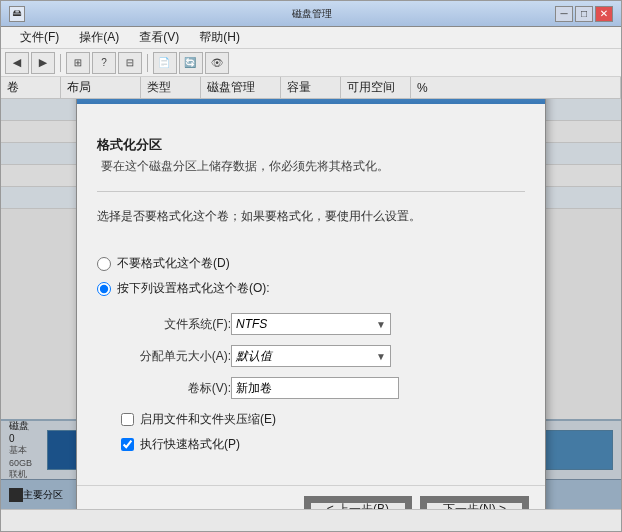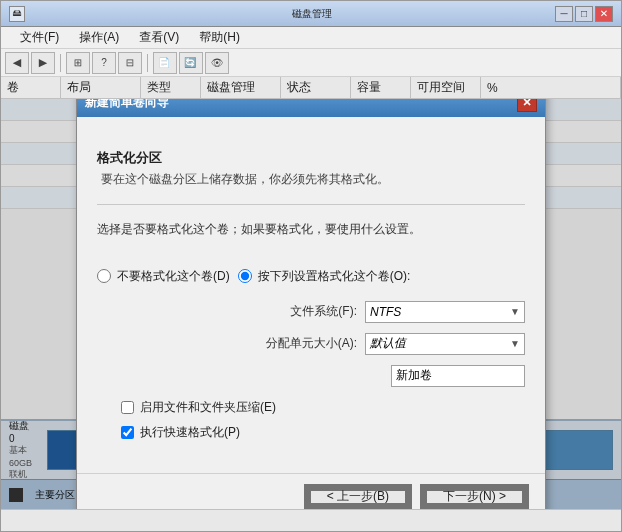--- a/index.html
+++ b/index.html
@@ -242,21 +242,21 @@
     }
 
     .dialog-question {
       font-size: 12px;
       color: #333;
       margin-bottom: 30px;
     }
 
     .radio-group {
       display: flex;
-      flex-direction: row;
+      flex-direction: column;
       gap: 8px;
       margin-bottom: 16px;
     }
     .radio-item {
       display: flex;
       align-items: center;
       gap: 6px;
       font-size: 12px;
       color: #222;
       cursor: pointer;
@@ -270,22 +270,20 @@
     .format-options {
       padding-left: 24px;
       display: flex;
       flex-direction: column;
       gap: 10px;
       margin-top: 8px;
     }
     .form-row {
       display: flex;
       align-items: center;
-      gap: 8px;
-      justify-content: flex-end;
     }
     .form-label {
       width: 110px;
       font-size: 12px;
       color: #333;
       text-align: right;
       flex-shrink: 0;
     }
     .form-select {
       width: 160px;
@@ -299,21 +297,21 @@
       align-items: center;
       justify-content: space-between;
       position: relative;
       font-style: italic;
     }
     .form-select-arrow {
       font-size: 10px;
       color: #555;
     }
     .form-input {
-      width: 134px;
+      width: 168px;
       height: 22px;
       border: 1px solid #a0a0a0;
       background: white;
       font-size: 12px;
       padding: 0 4px;
       outline: none;
     }
 
     .checkbox-group {
       padding-left: 24px;
@@ -405,21 +403,20 @@
     <div class="toolbar-btn" style="font-size:10px;">📄</div>
     <div class="toolbar-btn" style="font-size:10px;">🔄</div>
     <div class="toolbar-btn" style="font-size:10px;">👁</div>
   </div>
 
   <div class="table-header">
     <div class="th-cell" style="width:60px;">卷</div>
     <div class="th-cell" style="width:80px;">布局</div>
     <div class="th-cell" style="width:60px;">类型</div>
     <div class="th-cell" style="width:80px;">磁盘管理</div>
-    <div class="th-cell" style="width:70px;">状态</div>
     <div class="th-cell" style="width:60px;">容量</div>
     <div class="th-cell" style="width:70px;">可用空间</div>
     <div class="th-cell" style="flex:1;">%</div>
   </div>
 
   <div class="content-area">
 
     <div class="bg-table">
       <div class="bg-row" style="background:#f0f8ff;"></div>
       <div class="bg-row"></div>
@@ -430,21 +427,21 @@
 
     <div style="position:absolute; bottom:0; left:0; right:0;">
       <div class="disk-panel">
         <div class="disk-label" style="font-size:10px; color:#222;">磁盘<br>0<br><span style="font-size:9px; color:#555;">基本<br>60GB<br>联机</span></div>
         <div class="disk-bar">
           <div class="disk-segment" style="width:15%; background:#2060a0; font-size:9px;">系统</div>
           <div class="disk-segment" style="flex:1; background:#5090c0;"></div>
         </div>
       </div>
       <div style="height:30px; background:#b0c8e0; border-top:1px solid #8098b0; display:flex; align-items:center; padding:0 8px; gap:12px;">
-        <div style="display:flex; align-items:center; gap:12px;">
+        <div style="display:flex; align-items:center; gap:0;">
           <div style="width:14px; height:14px; background:#333;"></div>
           <span style="font-size:10px;">主要分区</span>
         </div>
       </div>
     </div>
 
     <div class="dialog-overlay">
       <div class="dialog">
 
         <div class="dialog-title-bar">
@@ -484,20 +481,21 @@
 
             <div class="form-row">
               <div class="form-label">分配单元大小(A):</div>
               <div class="form-select">
                 <span>默认值</span>
                 <span class="form-select-arrow">▼</span>
               </div>
             </div>
 
             <div class="form-row">
+              <div class="form-label">卷标(V):</div>
               <input type="text" class="form-input" value="新加卷" style="">
             </div>
 
           </div>
 
           <div class="checkbox-group" style="margin-top:12px;">
             <label class="checkbox-item">
               <input type="checkbox" class="checkbox-input" style="">
               <span>启用文件和文件夹压缩(E)</span>
             </label>

